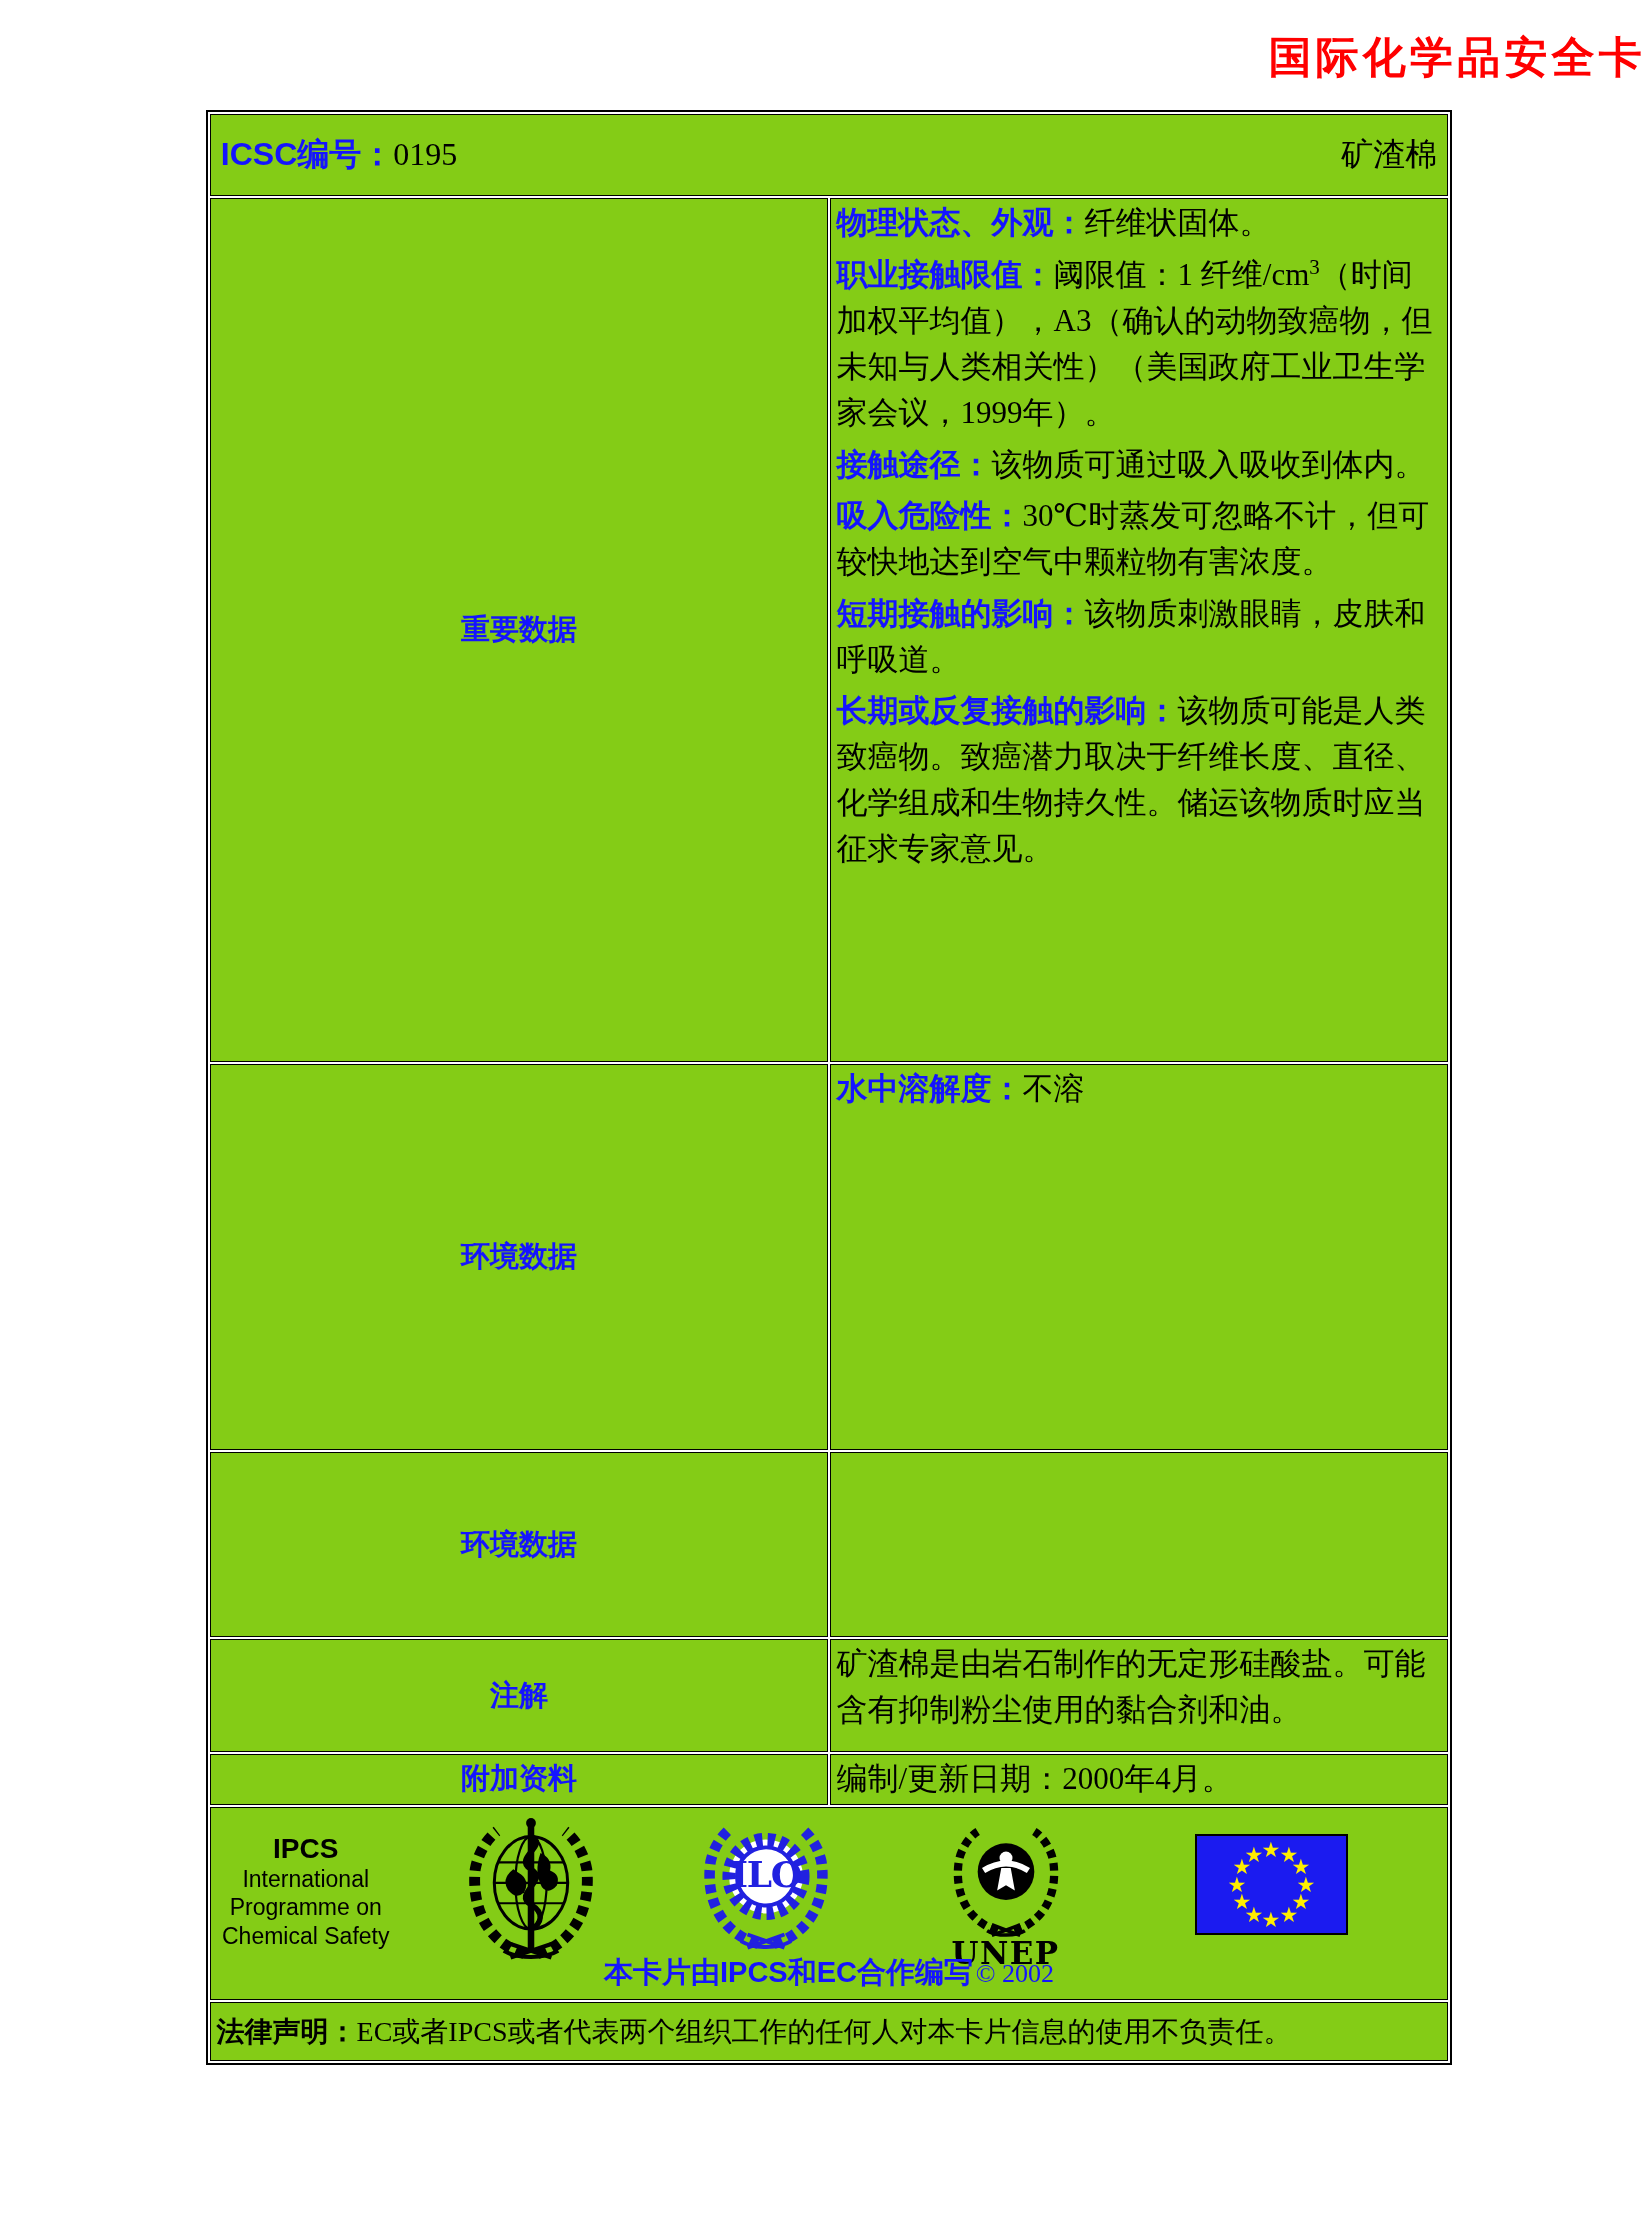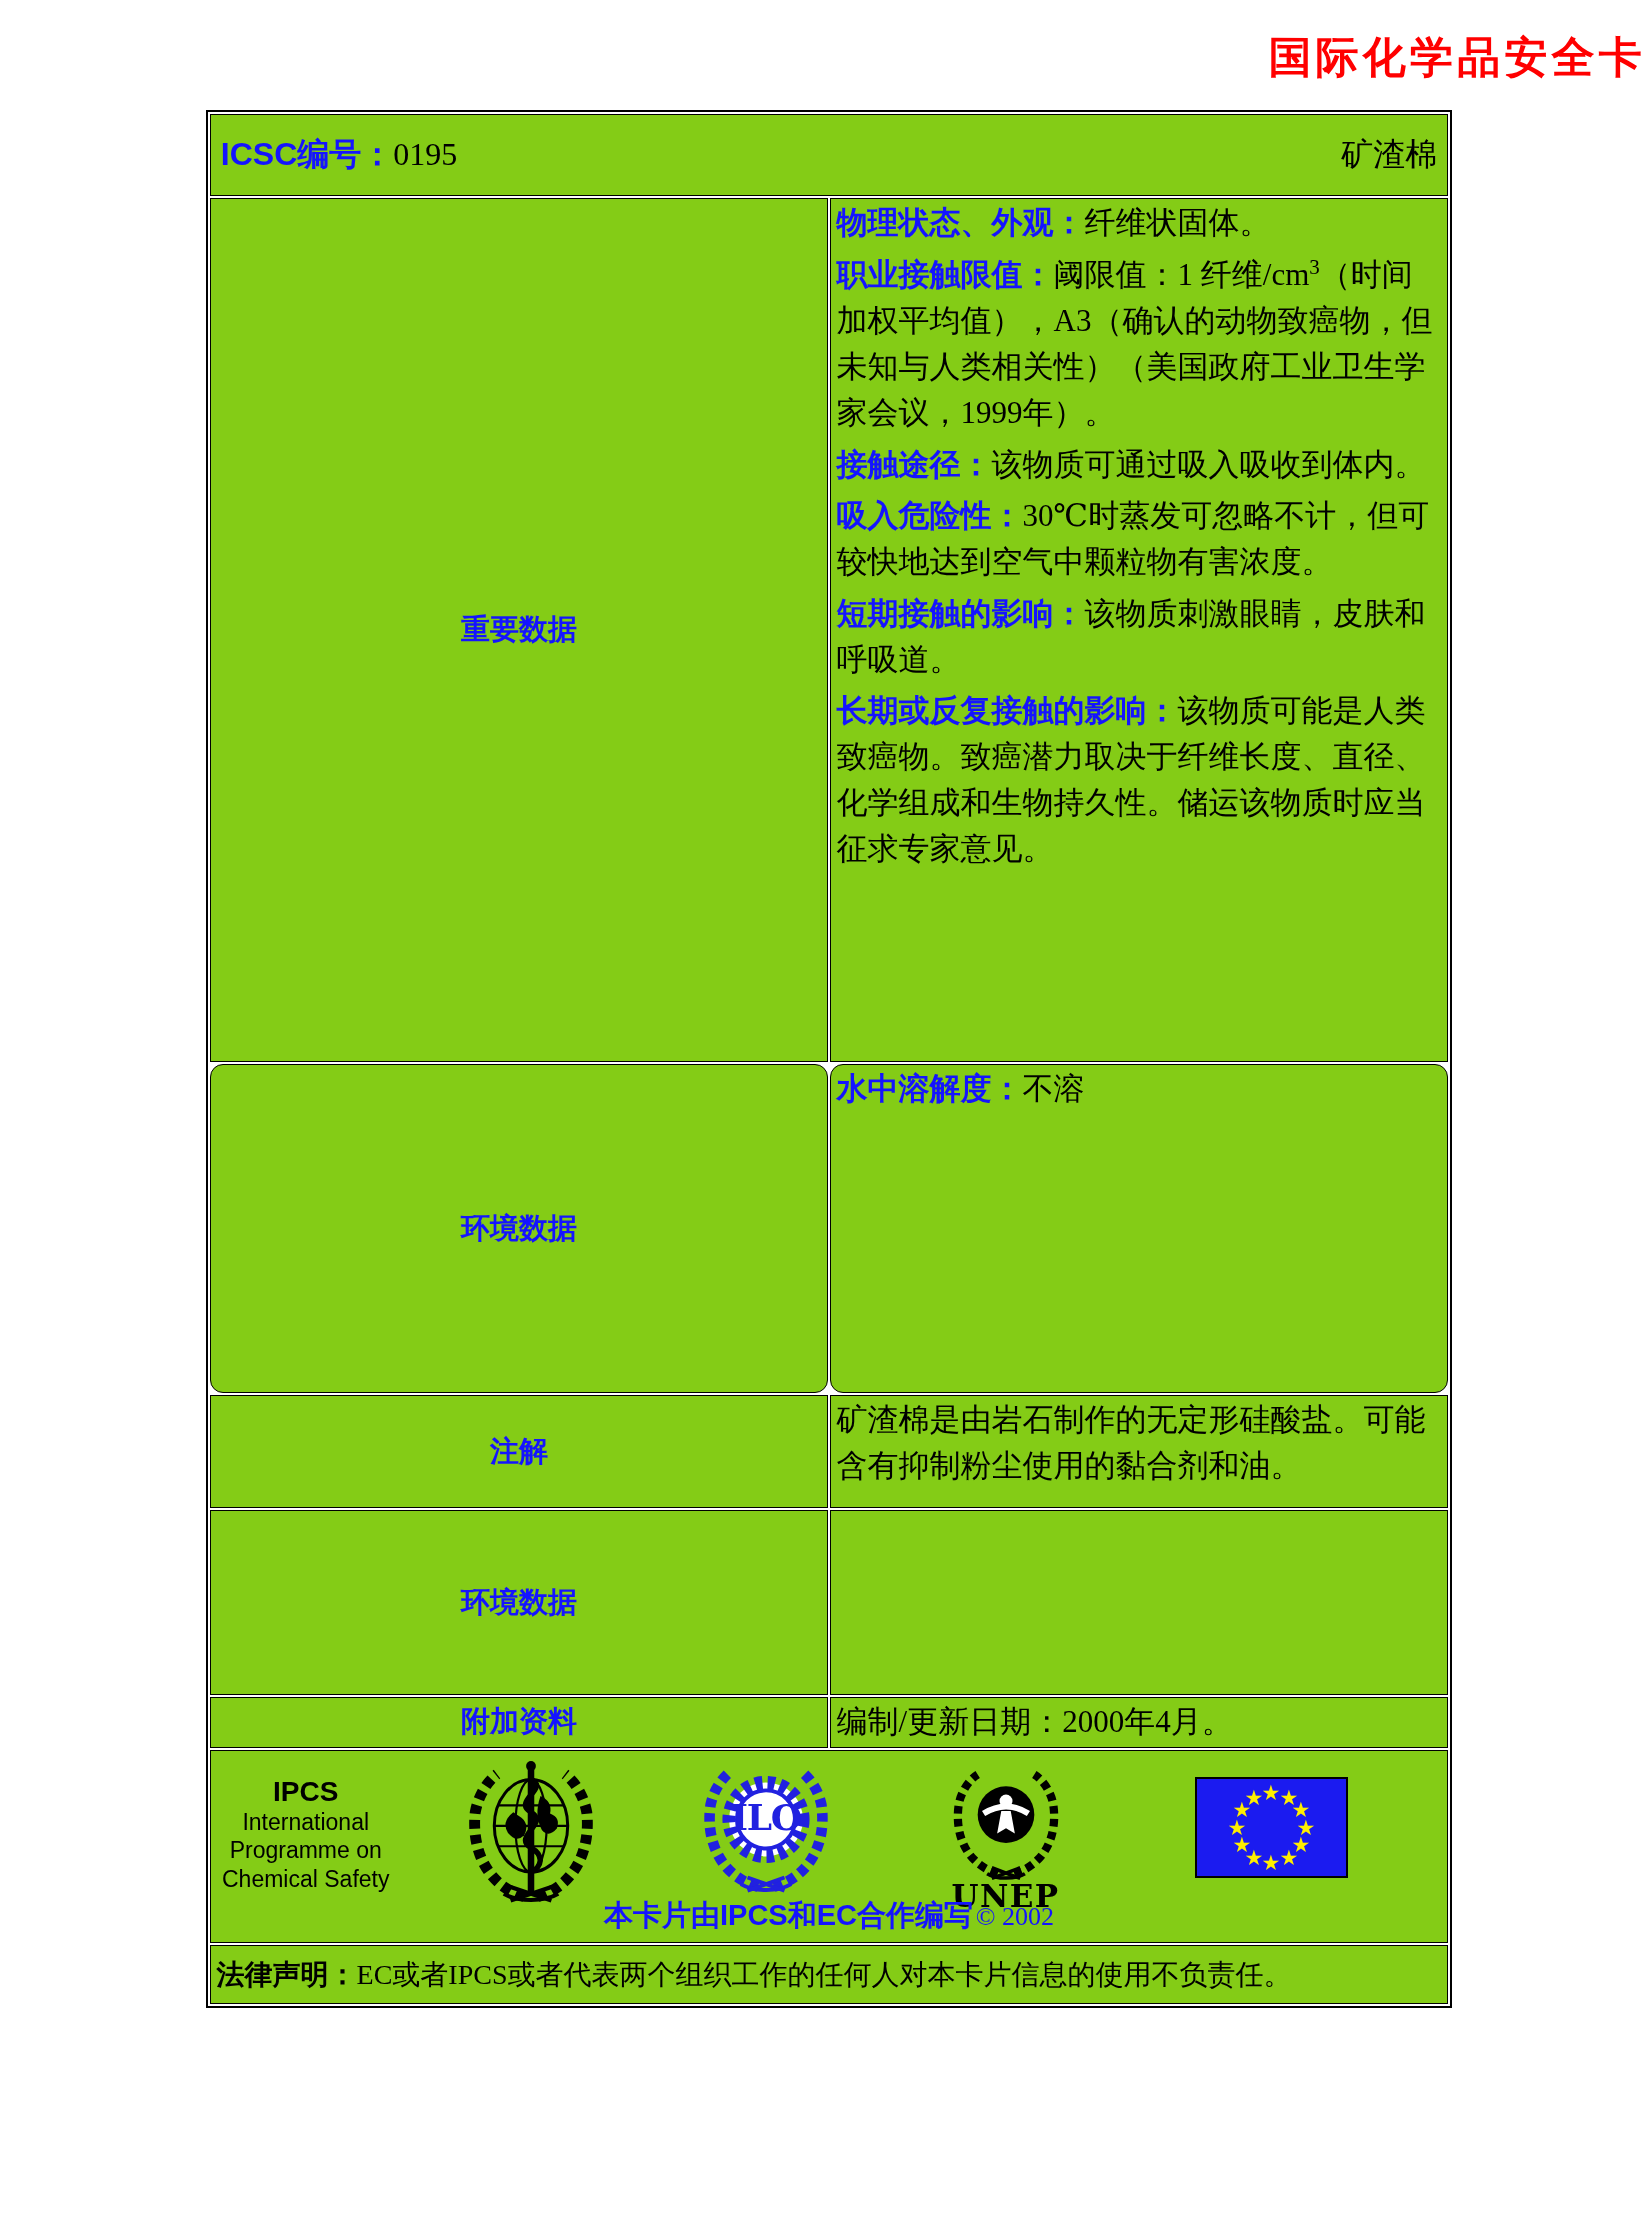--- a/index.html
+++ b/index.html
@@ -49,21 +49,21 @@
   .substance{font-size:32px;color:#000;}
   .content{font-size:31px;line-height:46px;}
   .item{margin-bottom:5.6px;}
   .lbl{
     font-family:"Liberation Sans","DejaVu Sans",sans-serif;
     font-weight:bold;color:#1414ff;
   }
   .txt{color:#000;}
   sup.s3{font-size:21px;line-height:0;vertical-align:super;}
   .h-important{height:864px;}
-  .h-physical{height:329px;border-radius:13px;}
+  .h-physical{height:386px;}
   .h-environ{height:185px;}
   .h-notes{height:113px;}
   .h-addl{height:45px;}
   .h-footer{height:193px;position:relative;padding:0;}
   .h-legal{height:59px;vertical-align:middle;}
   
   .ipcs-block{
     position:absolute;left:11px;top:25px;
     font-family:"Liberation Sans","DejaVu Sans",sans-serif;color:#000;text-align:center;
   }
@@ -149,27 +149,27 @@
   <tr>
     <td class="rowlabel h-physical">环境数据</td>
     <td class="content h-physical">
       <div class="item">
         <span class="lbl">水中溶解度：</span><span class="txt">不溶</span>
       </div>
     </td>
   </tr>
 
   <tr>
+    <td class="rowlabel h-environ">环境数据</td>
+    <td class="content h-environ"></td>
+  </tr>
+
+  <tr>
     <td class="rowlabel h-notes">注解</td>
     <td class="content h-notes">矿渣棉是由岩石制作的无定形硅酸盐。可能含有抑制粉尘使用的黏合剂和油。</td>
-  </tr>
-
-  <tr>
-    <td class="rowlabel h-environ">环境数据</td>
-    <td class="content h-environ"></td>
   </tr>
 
   <tr>
     <td class="rowlabel h-addl">附加资料</td>
     <td class="content h-addl">编制/更新日期：2000年4月。</td>
   </tr>
 
   <tr>
     <td class="h-footer" colspan="2">
       <div class="ipcs-block">

